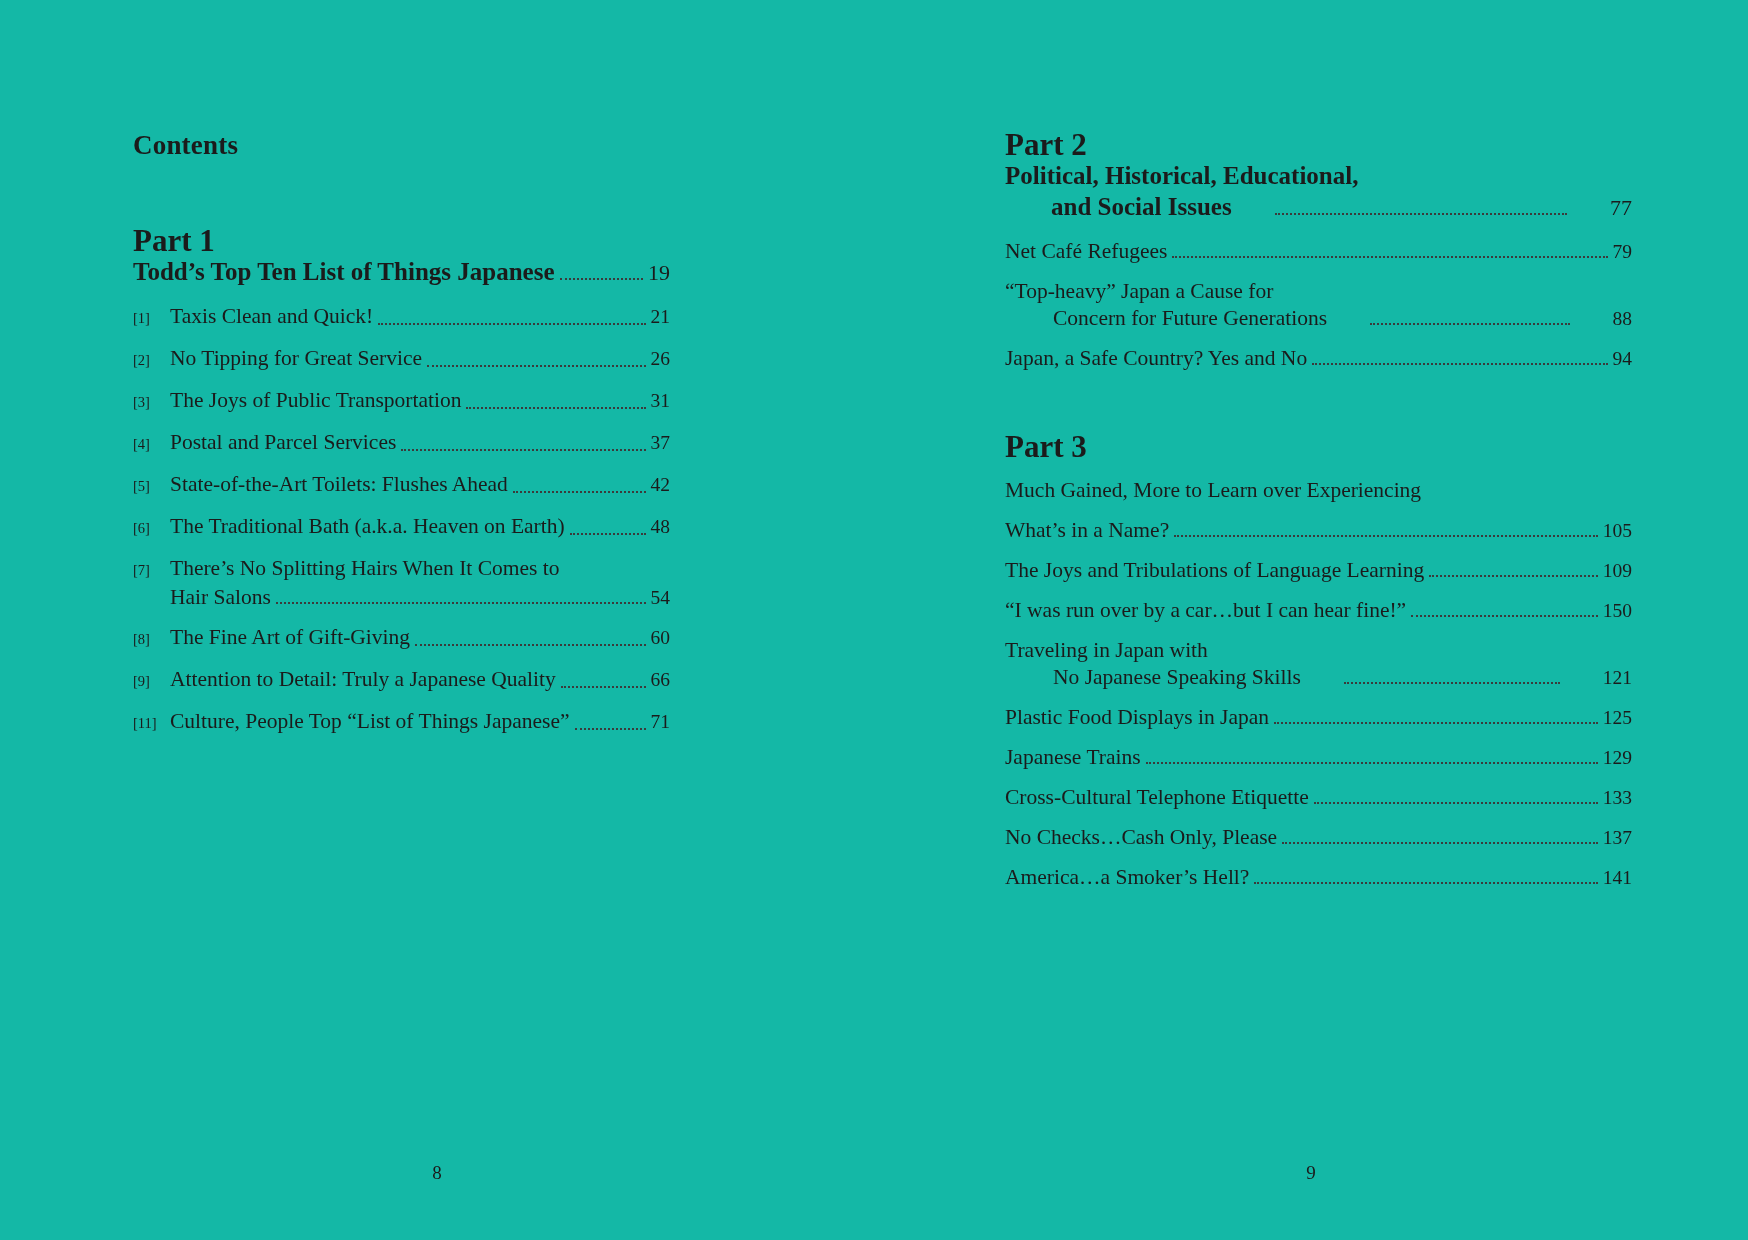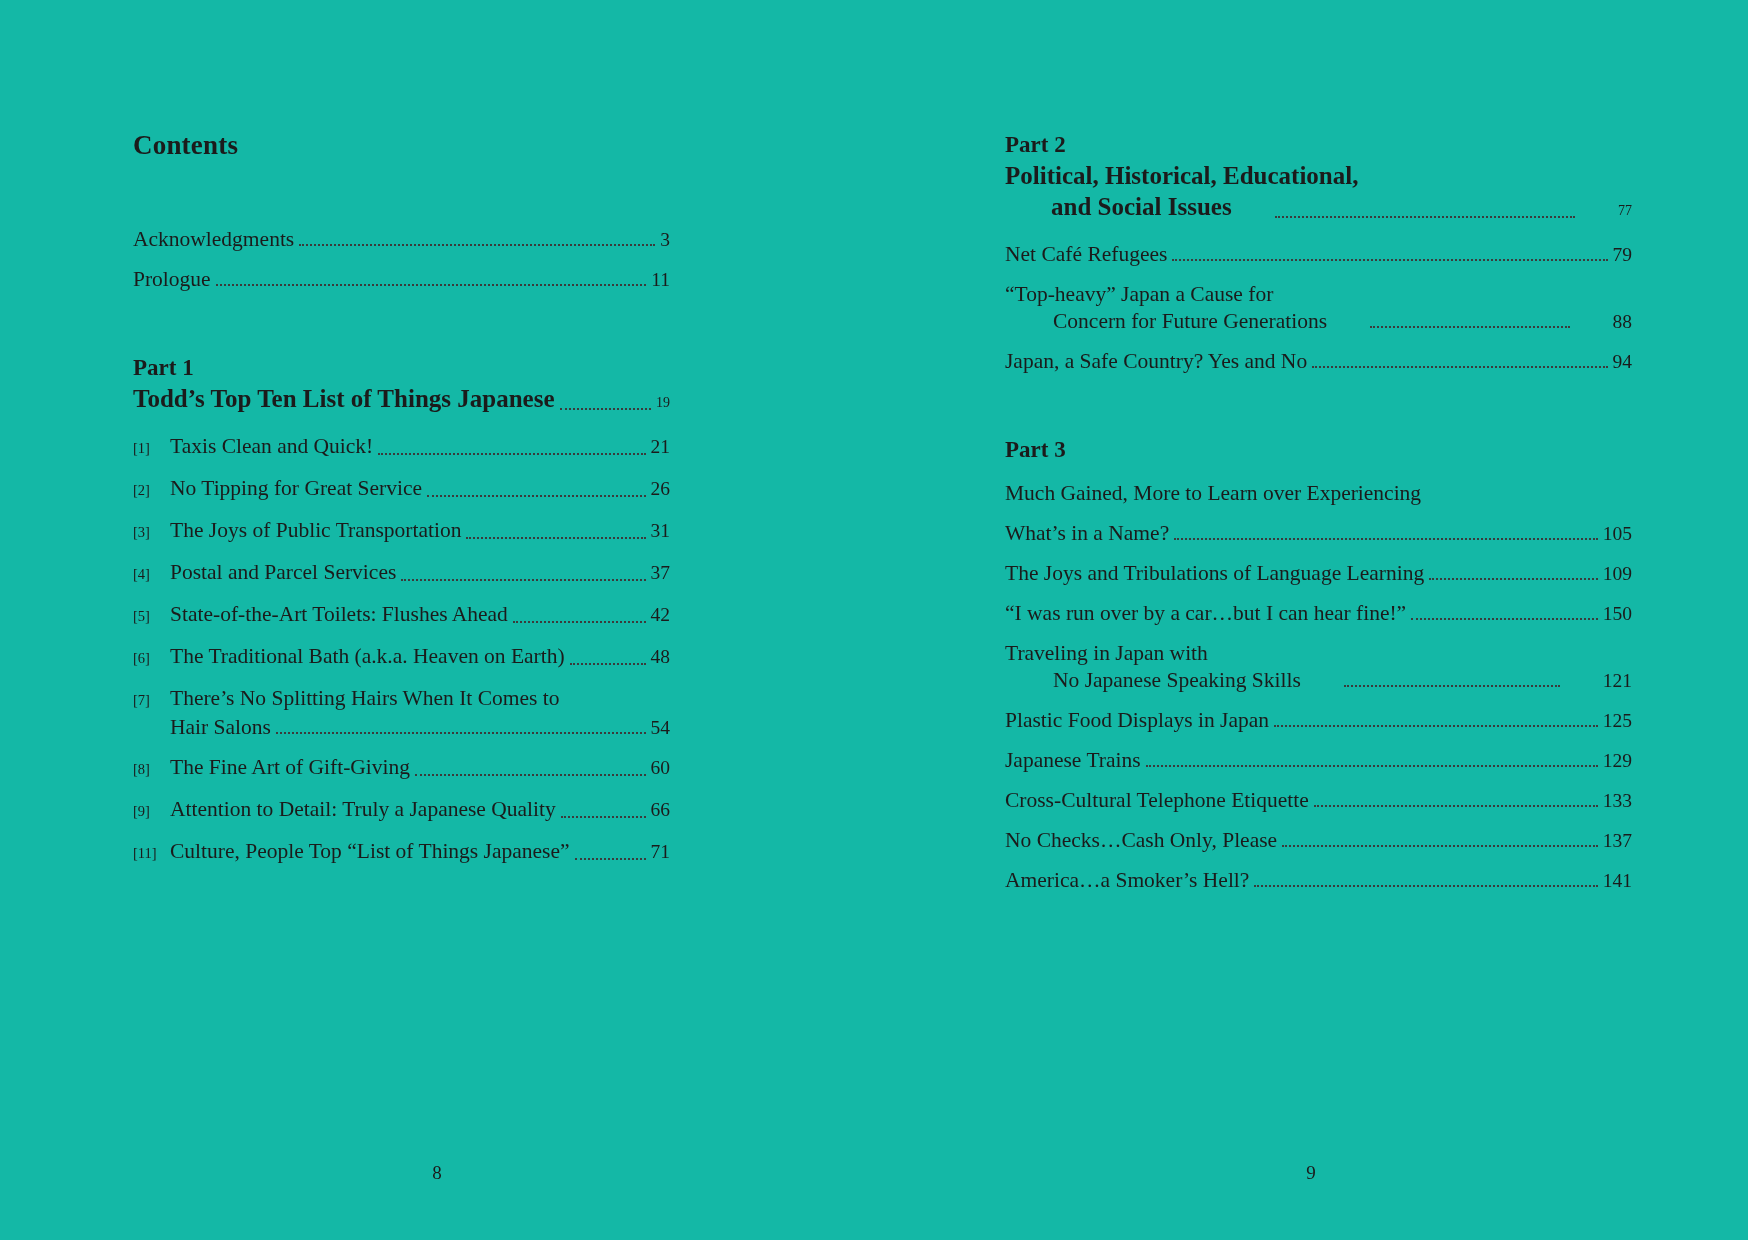--- a/index.html
+++ b/index.html
@@ -32,61 +32,45 @@
     flex:1 1 14px;min-width:14px;
     border-bottom:2px dotted #3b3b3b;
     align-self:flex-end;margin:0 5px 7px 5px;
   }
   .pg{flex:0 0 auto;font-size:19.5px;font-weight:400;}
 
   .cont.indent-num{padding-left:37px;}
   .cont.indent-std{padding-left:48px;gap:38px;}
 
   .part-block{margin-top:60px;}
-  .kicker{font-size:23px;font-weight:700;line-height:30px;}
+  .kicker{font-size:31px;font-weight:700;line-height:30px;}
   .part-heading .toc-item{margin-bottom:0;}
   .part-heading .toc-row,
   .part-heading .toc-line1{font-size:25px;font-weight:700;line-height:31px;}
   .part-heading .leader{margin-bottom:8px;}
-  .part-heading .pg{font-weight:400;font-size:14px;}
+  .part-heading .pg{font-weight:400;font-size:22px;}
   .part-heading .cont.indent-std{padding-left:46px;}
 
   .list{margin-top:15px;}
 
   .folio{
     position:absolute;top:1162px;
     font-size:19px;transform:translateX(-50%);
   }
   .folio-left{left:437px;}
   .folio-right{left:1311px;}
 </style>
 </head>
 <body>
 
 <div class="spread">
 
   <div class="page">
     <div class="col col-left">
       <h1 class="contents-title">Contents</h1>
-      <div id="front-list" class="list">
-          <div class="toc-item">
-            <div class="toc-row">
-              <span class="lbl">Acknowledgments</span>
-              <span class="leader"></span>
-              <span class="pg">3</span>
-            </div>
-          </div>
-          <div class="toc-item">
-            <div class="toc-row">
-              <span class="lbl">Prologue</span>
-              <span class="leader"></span>
-              <span class="pg">11</span>
-            </div>
-          </div>
-        </div>
       <div class="part-block">
         <div id="part1-head" class="part-heading">
             <div class="kicker">Part 1</div>
             <div class="toc-item">
               <div class="toc-row">
                 <span class="lbl">Todd’s Top Ten List of Things Japanese</span>
                 <span class="leader"></span>
                 <span class="pg">19</span>
               </div>
             </div>

